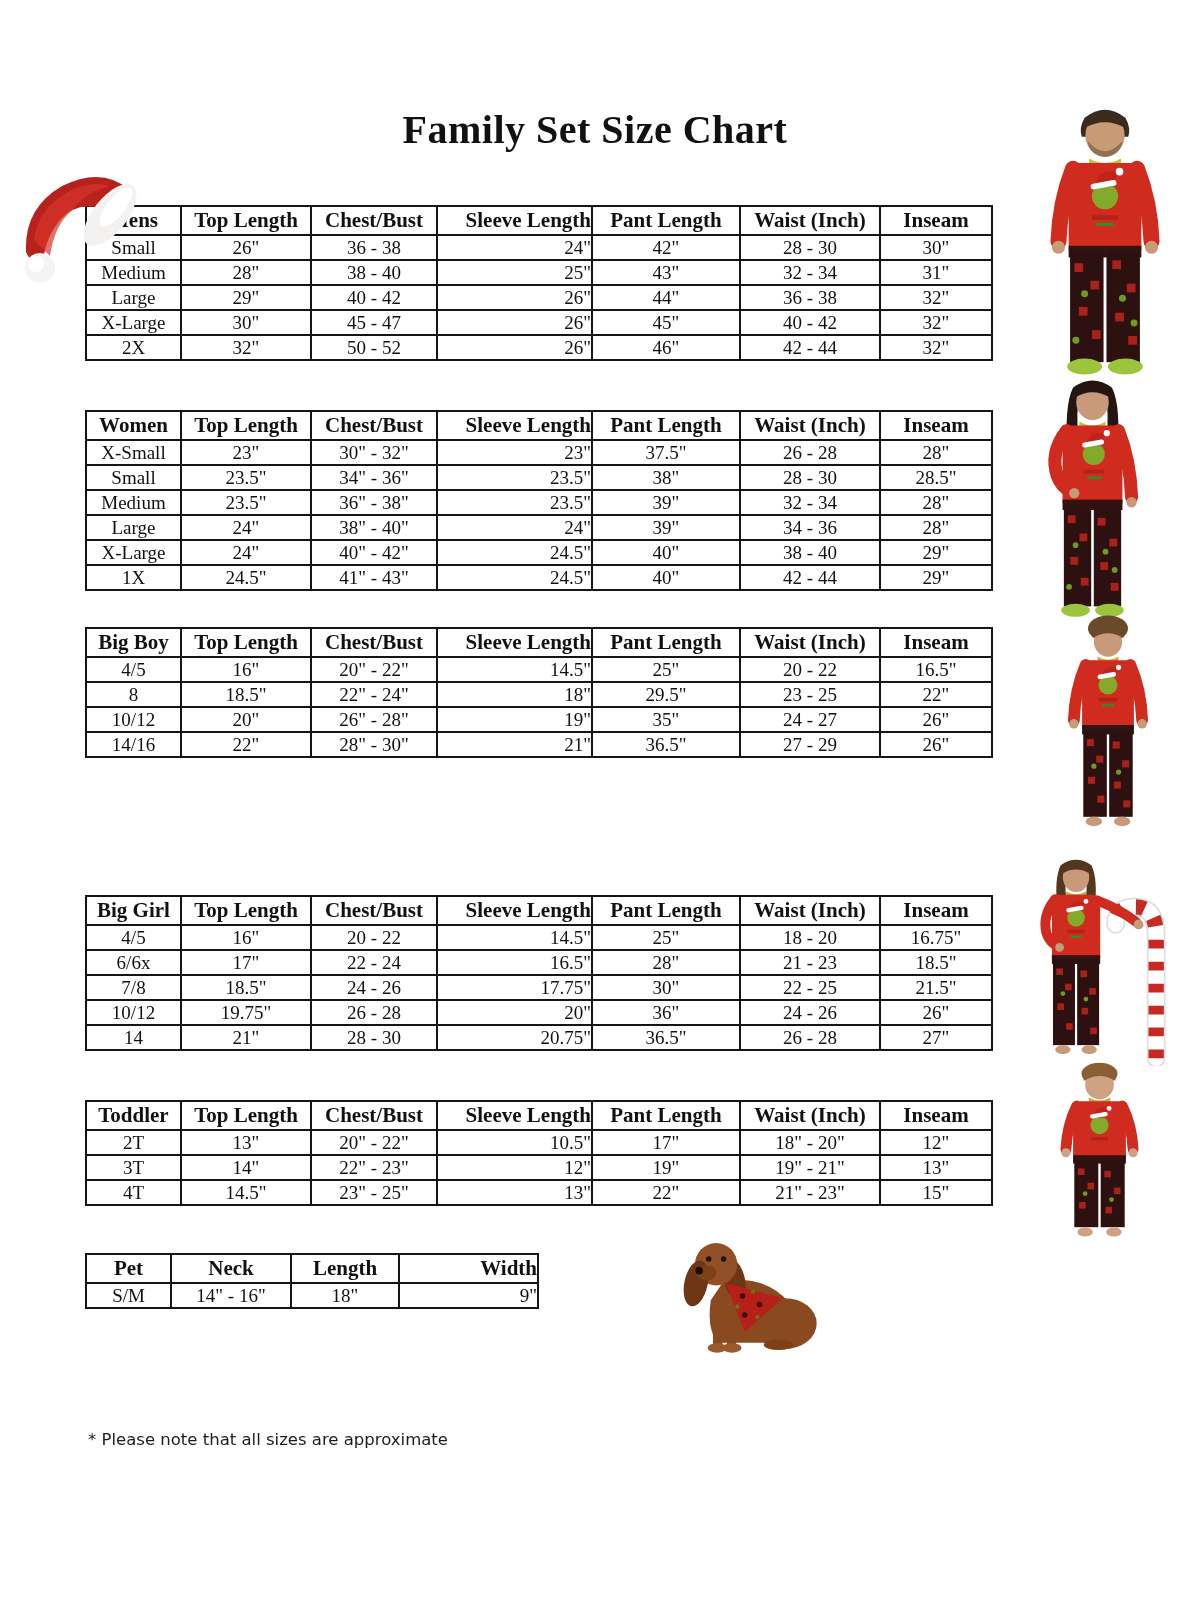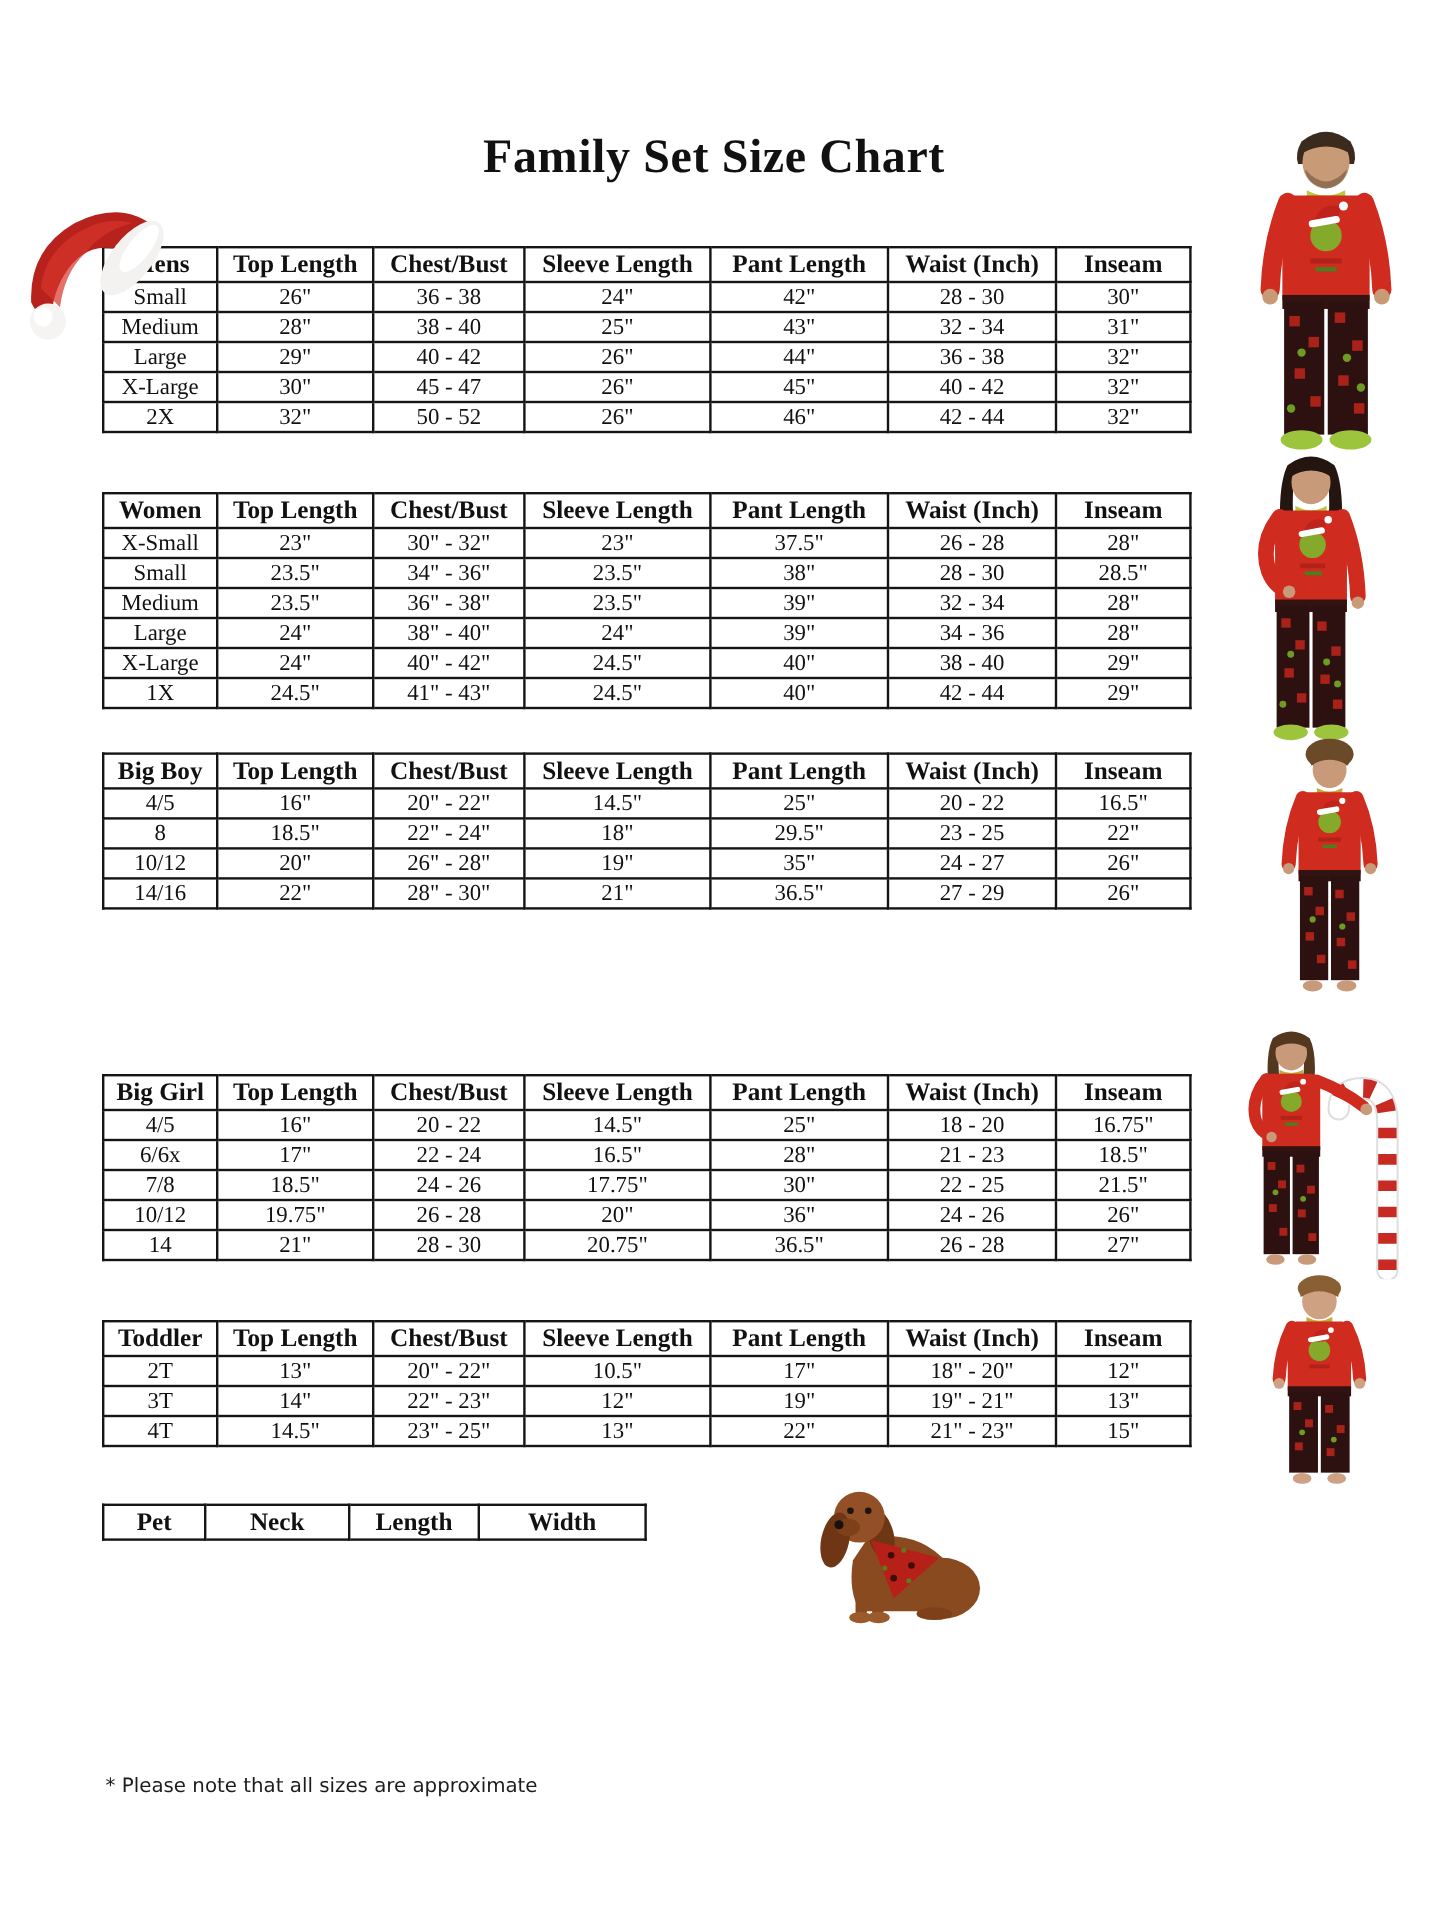--- a/index.html
+++ b/index.html
@@ -9,21 +9,21 @@
          font-size:40px;font-weight:bold;letter-spacing:.5px;}
   .tbl{position:absolute;}
   table{border-collapse:collapse;background:#fff;}
   th,td{border:2px solid #151515;text-align:center;vertical-align:middle;padding:0;line-height:1.15;}
   th{font-size:21px;height:27px;font-weight:bold;}
   td{font-size:19px;height:23px;}
   
   .tbl th:nth-child(1),.tbl td:nth-child(1){width:93px;}
   .tbl th:nth-child(2),.tbl td:nth-child(2){width:128px;}
   .tbl th:nth-child(3),.tbl td:nth-child(3){width:124px;margin-left:32px;}
-  .tbl th:nth-child(4),.tbl td:nth-child(4){width:153px;}
+  .tbl th:nth-child(4),.tbl td:nth-child(4){width:153px;text-align:right;}
   .tbl th:nth-child(5),.tbl td:nth-child(5){width:146px;}
   .tbl th:nth-child(6),.tbl td:nth-child(6){width:138px;}
   .tbl th:nth-child(7),.tbl td:nth-child(7){width:110px;}
   
   #t-pet th:nth-child(1),#t-pet td:nth-child(1){width:83px;}
   #t-pet th:nth-child(2),#t-pet td:nth-child(2){width:118px;}
   #t-pet th:nth-child(3),#t-pet td:nth-child(3){width:106px;}
   #t-pet th:nth-child(4),#t-pet td:nth-child(4){width:137px;}
   #t-mens{top:205px;left:85px;}
   #t-women{top:410px;left:85px;}
@@ -33,21 +33,21 @@
   #t-pet{top:1253px;left:85px;}
   .fig{position:absolute;}
   #f-hat{left:10px;top:160px;width:140px;height:132px;z-index:5;}
   #f-man{left:1025px;top:96px;width:160px;height:288px;}
   #f-woman{left:1015px;top:372px;width:155px;height:250px;}
   #f-boy{left:1038px;top:612px;width:140px;height:226px;}
   #f-girl{left:1000px;top:852px;width:196px;height:214px;}
   #f-toddler{left:1032px;top:1058px;width:135px;height:186px;}
   #f-dog{left:660px;top:1226px;width:180px;height:138px;}
   .footnote{position:absolute;left:88px;top:1430px;font-family:"DejaVu Sans", sans-serif;
-            font-size:16.5px;color:#1c1c1c;margin-top:48px;}
+            font-size:16.5px;color:#1c1c1c;}
 </style>
 </head>
 <body>
 
 <div class="page">
 
   <div class="title">Family Set Size Chart</div>
 
   <div class="tbl" id="t-mens">
       <table>
@@ -345,20 +345,26 @@
       <table>
         <thead>
           <tr>
             <th>Pet</th>
             <th>Neck</th>
             <th>Length</th>
             <th>Width</th>
           </tr>
         </thead>
         <tbody>
+          <tr>
+            <td>S/M</td>
+            <td>14" - 16"</td>
+            <td>18"</td>
+            <td>9"</td>
+          </tr>
         </tbody>
       </table>
     </div>
 
   <div class="fig" id="f-hat">
     <svg width="140" height="132" viewBox="0 0 140 132">
       <path d="M16,92 Q14,48 52,26 Q92,6 120,30 Q98,33 84,47 Q64,44 50,60 Q35,78 33,102 Q22,106 16,92 Z" fill="#b7221c"></path>
       <path d="M24,80 Q28,48 58,32 Q80,20 100,26 Q76,32 62,50 Q44,66 40,96 Z" fill="#d6352c" opacity="0.7"></path>
       <ellipse cx="100" cy="55" rx="17" ry="37" transform="rotate(38 100 55)" fill="#f4f2f0"></ellipse>
       <ellipse cx="106" cy="47" rx="9" ry="24" transform="rotate(38 106 47)" fill="#ffffff"></ellipse>

